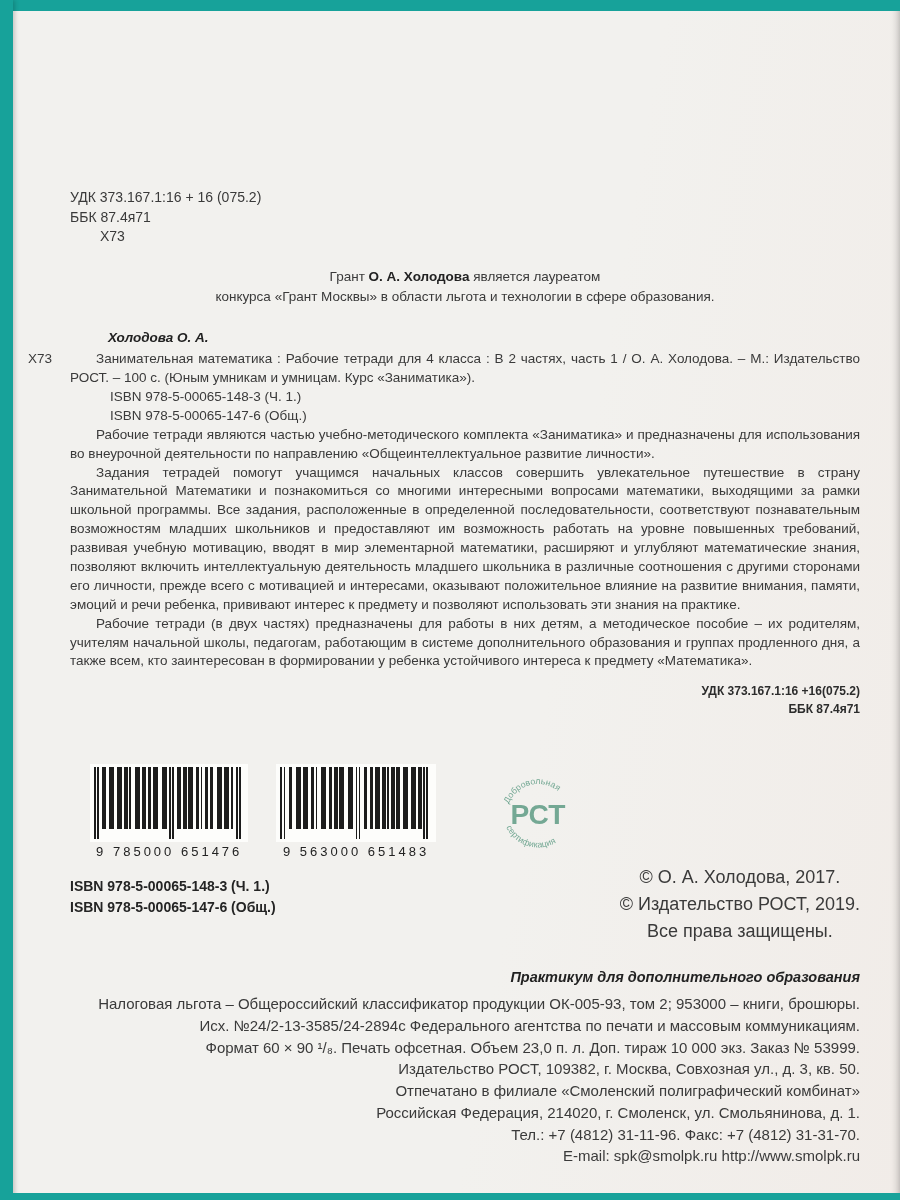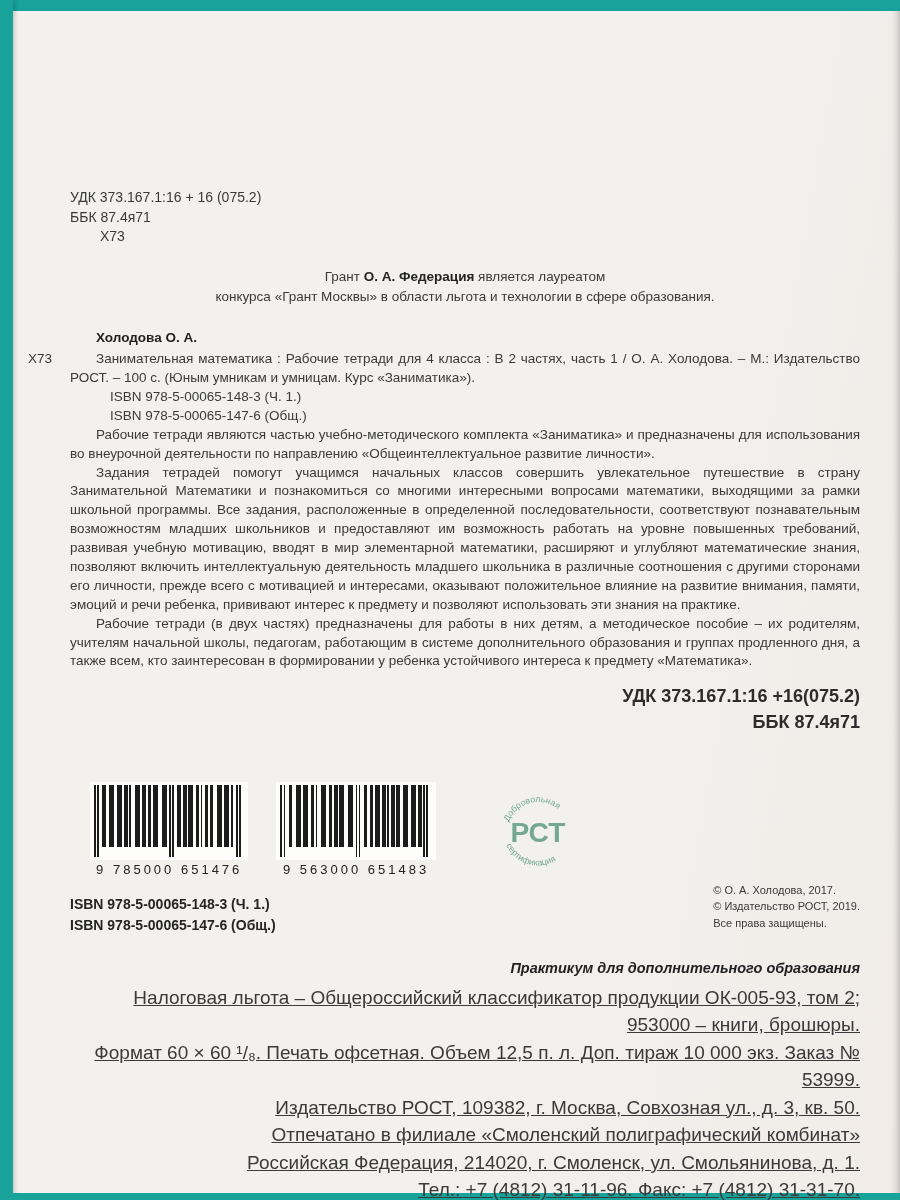--- a/index.html
+++ b/index.html
@@ -25,63 +25,63 @@
   .band-bottom{position:absolute;left:0;right:0;bottom:0;height:7px;background:var(--accent);}
   .content{position:relative;padding:0 40px 0 70px;}
 
   .udk-block{margin-top:188px;font-size:14px;line-height:1.4;}
   .udk-block .code{margin-left:30px;}
 
   .author-note{margin-top:20px;text-align:center;font-size:13.5px;line-height:1.5;}
   .author-note b{color:#222;}
 
   .catalog{margin-top:22px;font-size:13.5px;line-height:1.4;}
-  .catalog-author{font-weight:bold;margin-left:26px;color:#222;margin-bottom:2px;}
+  .catalog-author{font-weight:bold;margin-left:38px;color:#222;margin-bottom:2px;font-style:italic;}
   .catalog-entry{position:relative;text-align:justify;}
   .catalog-entry .entry-code{position:absolute;left:-42px;top:0;}
   .catalog-entry .entry-text{display:block;text-indent:26px;}
   .isbn-line{margin-left:40px;}
   .catalog p{text-align:justify;text-indent:26px;}
 
-  .udk-right{margin-top:12px;text-align:right;font-weight:bold;font-size:18px;line-height:1.45;color:#2c2c2c;}
+  .udk-right{margin-top:12px;text-align:right;font-weight:bold;font-size:12px;line-height:1.45;color:#2c2c2c;}
 
   .barcode-row{margin-top:46px;display:flex;align-items:flex-start;margin-left:20px;}
   .barcode{margin-right:28px;}
   .bars{display:flex;align-items:flex-start;height:78px;background:#fdfdfb;padding:3px 4px 0 4px;}
   .bar{background:#1c1c1c;height:62px;flex:none;}
   .bar.guard{height:72px;}
   .barcode-number{font-size:13px;letter-spacing:3px;margin-top:2px;text-align:center;color:#222;}
   .cert{margin-left:30px;margin-top:6px;opacity:.85;}
 
   .credits-row{margin-top:14px;display:flex;justify-content:space-between;align-items:flex-start;}
   .isbn-block{font-weight:bold;font-size:14px;line-height:1.5;color:#242424;}
-  .copyright{text-align:left;font-size:11px;line-height:1.5;margin-top:-12px;}
+  .copyright{text-align:center;font-size:18px;line-height:1.5;margin-top:-12px;}
 
   .imprint{margin-top:24px;text-align:right;}
   .imprint-title{font-style:italic;font-weight:bold;font-size:14.5px;color:#222;margin-bottom:8px;}
-  .imprint-line{font-size:19px;line-height:1.45;text-decoration:underline;}
+  .imprint-line{font-size:15px;line-height:1.45;}
 </style>
 </head>
 <body>
 
 <div class="page">
   <div class="band-top"></div>
   <div class="band-left"></div>
   <div class="band-bottom"></div>
 
   <div class="content">
 
     <div class="udk-block">
       <div>УДК 373.167.1:16 + 16 (075.2)</div>
       <div>ББК 87.4я71</div>
       <div class="code">Х73</div>
     </div>
 
     <div class="author-note">
-      <div><span>Грант </span><b>О. А. Федерация</b><span> является лауреатом</span></div>
+      <div><span>Грант </span><b>О. А. Холодова</b><span> является лауреатом</span></div>
       <div>конкурса «Грант Москвы» в области льгота и технологии в сфере образования.</div>
     </div>
 
     <div class="catalog">
       <div class="catalog-author">Холодова О. А.</div>
       <div class="catalog-entry">
         <span class="entry-code">Х73</span>
         <span class="entry-text">Занимательная математика : Рабочие тетради для 4 класса : В 2 частях, часть 1 / О. А. Холодова. – М.: Издательство РОСТ. – 100 с. (Юным умникам и умницам. Курс «Заниматика»).</span>
       </div>
       <div class="isbn-line">ISBN 978-5-00065-148-3 (Ч. 1.)</div>
@@ -185,21 +185,22 @@
         <div>© О. А. Холодова, 2017.</div>
         <div>© Издательство РОСТ, 2019.</div>
         <div>Все права защищены.</div>
       </div>
     </div>
 
     <div class="imprint">
       <div class="imprint-title">Практикум для дополнительного образования</div>
       <div>
           <div class="imprint-line">Налоговая льгота – Общероссийский классификатор продукции ОК-005-93, том 2; 953000 – книги, брошюры.</div>
-          <div class="imprint-line">Формат 60 × 60 ¹/₈. Печать офсетная. Объем 12,5 п. л. Доп. тираж 10 000 экз. Заказ № 53999.</div>
+          <div class="imprint-line">Исх. №24/2-13-3585/24-2894с Федерального агентства по печати и массовым коммуникациям.</div>
+          <div class="imprint-line">Формат 60 × 90 ¹/₈. Печать офсетная. Объем 23,0 п. л. Доп. тираж 10 000 экз. Заказ № 53999.</div>
           <div class="imprint-line">Издательство РОСТ, 109382, г. Москва, Совхозная ул., д. 3, кв. 50.</div>
           <div class="imprint-line">Отпечатано в филиале «Смоленский полиграфический комбинат»</div>
           <div class="imprint-line">Российская Федерация, 214020, г. Смоленск, ул. Смольянинова, д. 1.</div>
           <div class="imprint-line">Тел.: +7 (4812) 31-11-96. Факс: +7 (4812) 31-31-70.</div>
           <div class="imprint-line">E-mail: spk@smolpk.ru   http://www.smolpk.ru</div>
         </div>
     </div>
 
   </div>
 </div>

